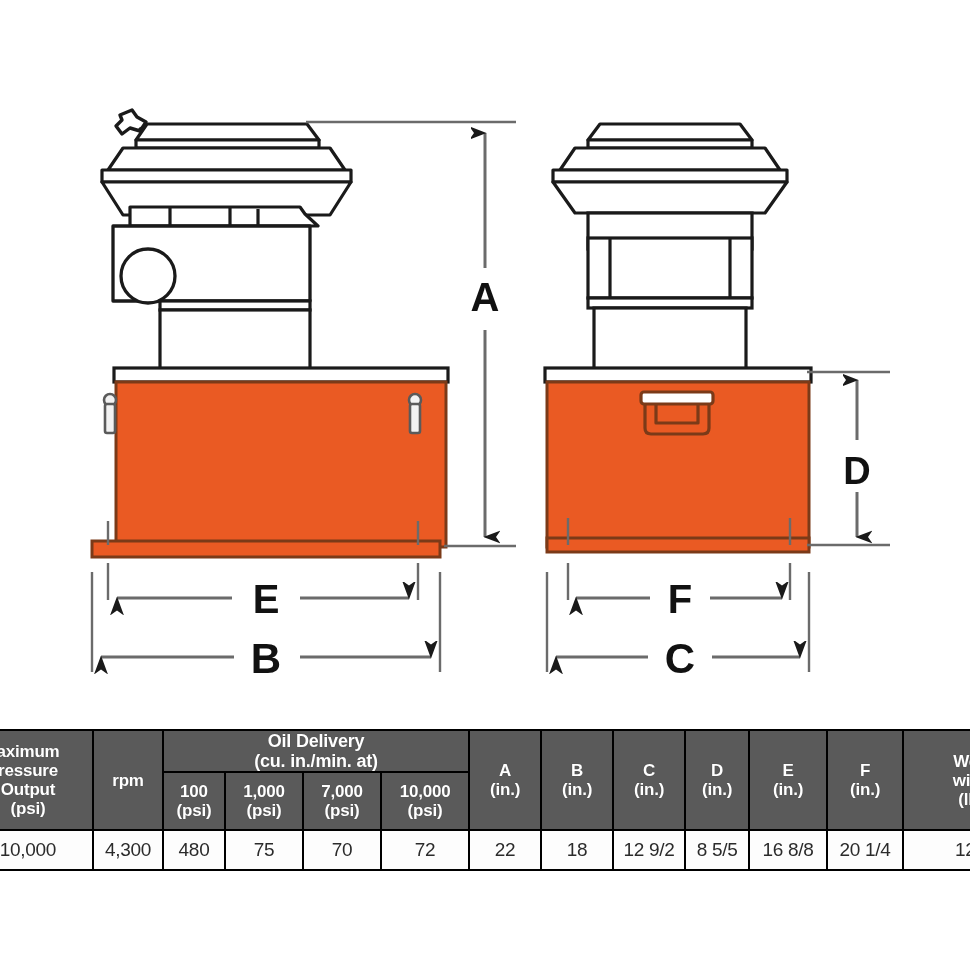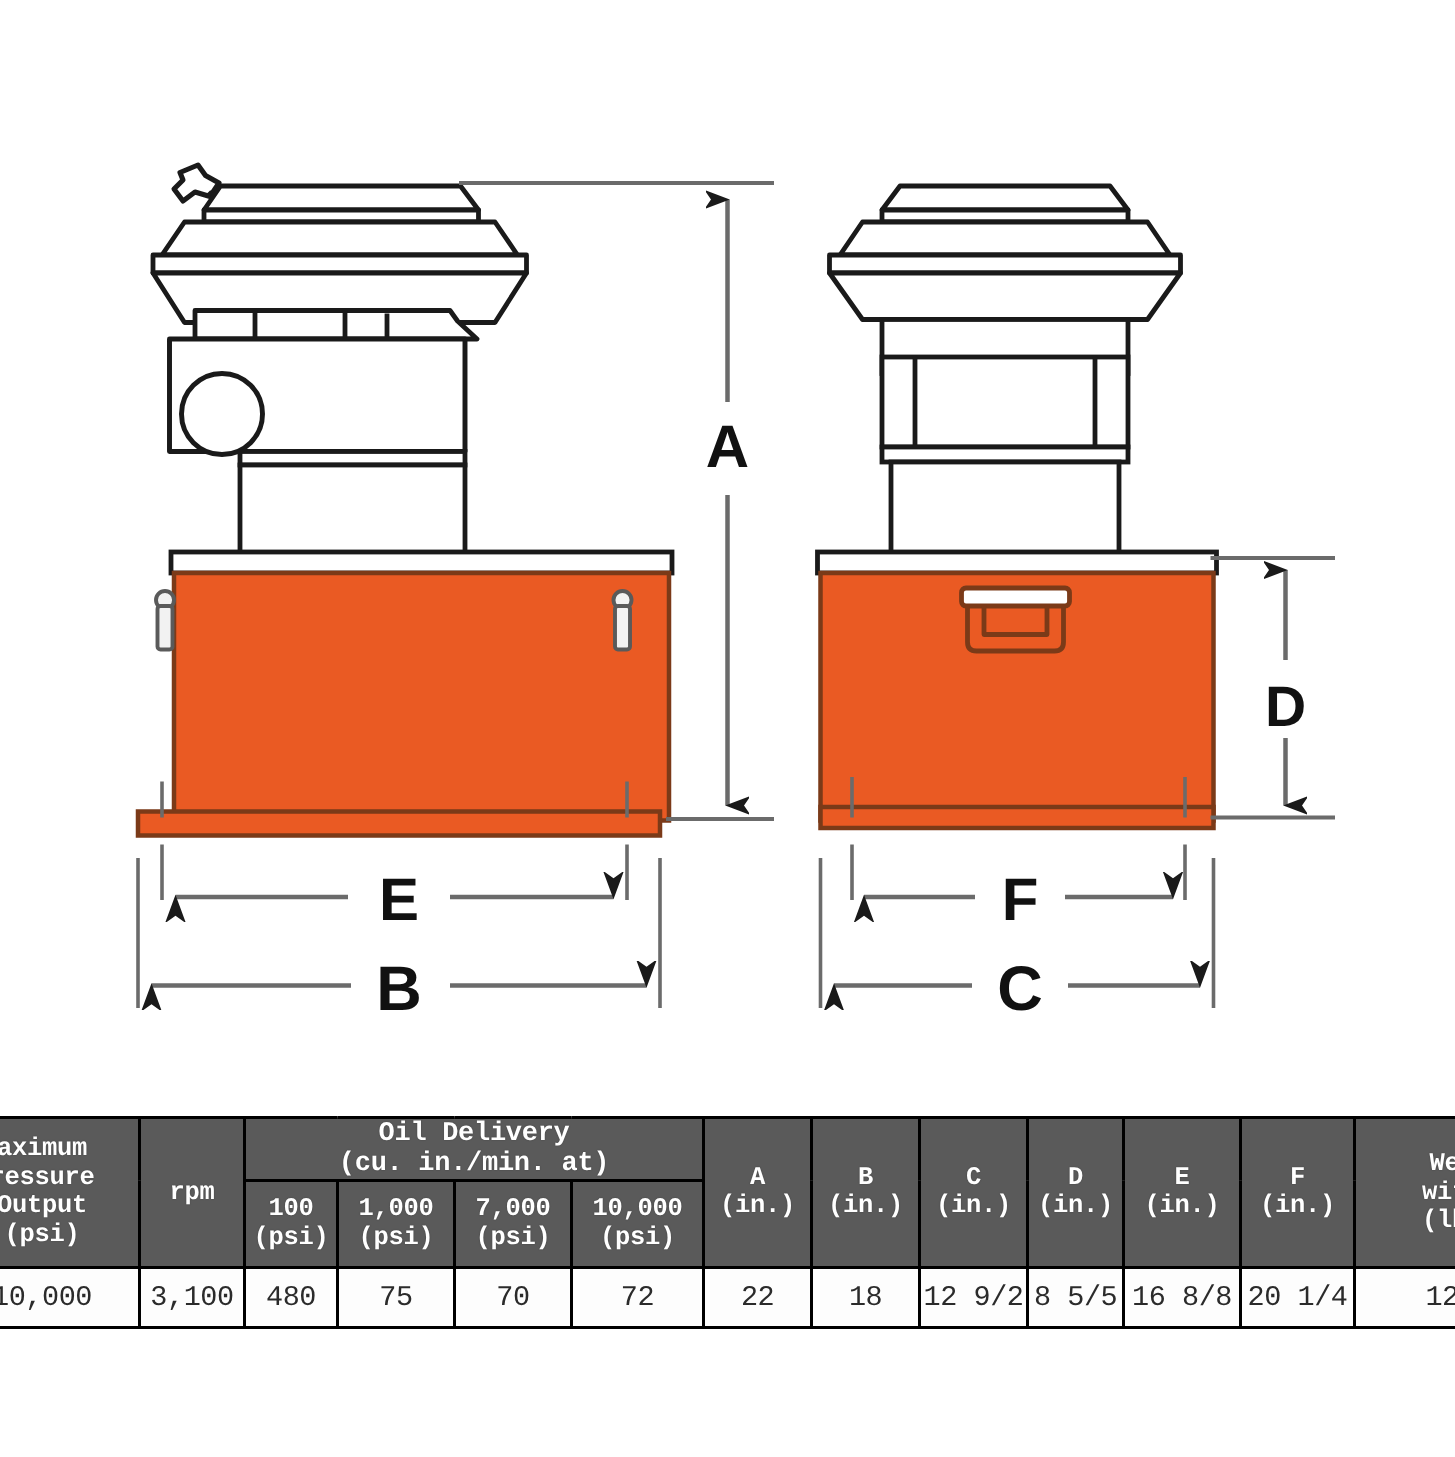--- a/index.html
+++ b/index.html
@@ -28,25 +28,24 @@
   #drawing-svg {
     display: block;
     width: 970px;
     height: 700px;
   }
 
   
   #spec-table-wrap {
     position: absolute;
     left: 0;
-    top: 744px;
+    top: 729px;
     width: 970px;
     height: 175px;
     overflow: hidden;
-    font-family: Liberation Mono, monospace;
   }
   
   #spec-table {
     position: absolute;
     left: -38px;
     top: 0;
     width: 1090px;
     border-collapse: collapse;
     table-layout: fixed;
     background: #ffffff;
@@ -336,21 +335,21 @@
         <th class="hdr-sub">
           <div>10,000</div>
           <div>(psi)</div>
         </th>
       </tr>
     </thead>
 
     <tbody>
       <tr>
         <td>10,000</td>
-        <td>3,100</td>
+        <td>4,300</td>
         <td>480</td>
         <td>75</td>
         <td>70</td>
         <td>72</td>
         <td>22</td>
         <td>18</td>
         <td class="nowrap">12 9/2</td>
         <td class="nowrap">8 5/5</td>
         <td class="nowrap">16 8/8</td>
         <td class="nowrap">20 1/4</td>

